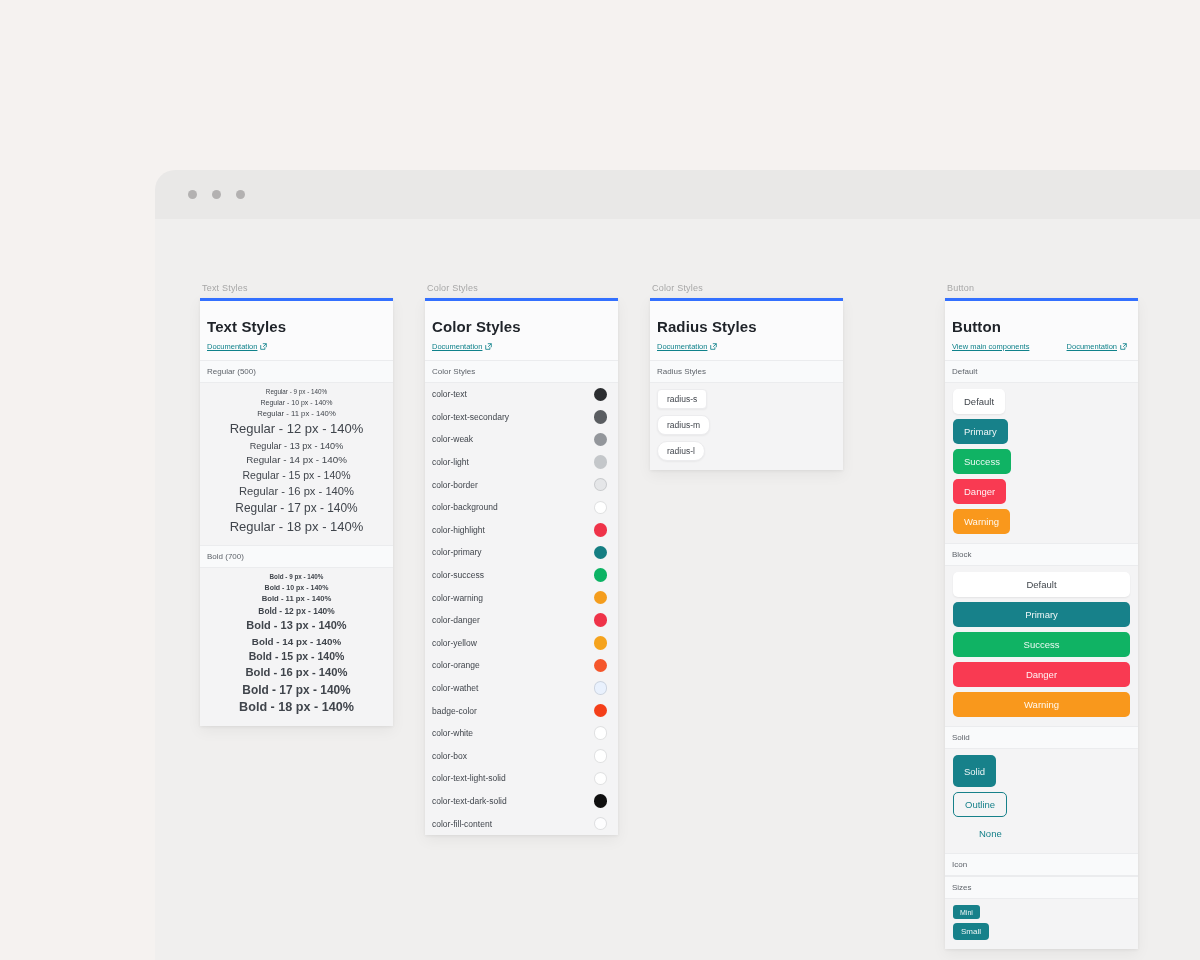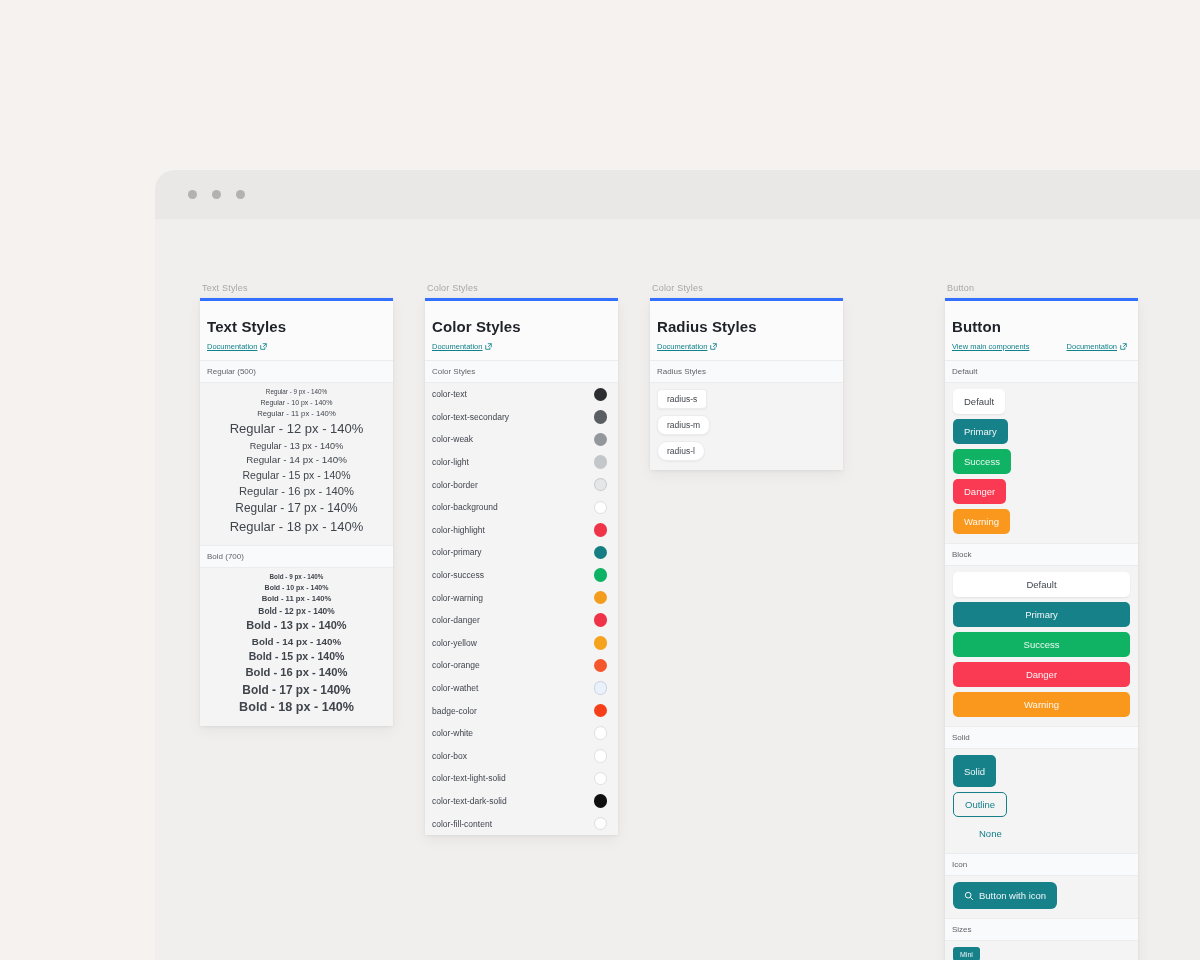--- a/index.html
+++ b/index.html
@@ -288,29 +288,20 @@
     </div>
 
     <div class="strip">Solid</div>
     <div class="btn-zone">
       <button class="btn btn-solid" style="background: rgb(23, 129, 138);">Solid</button>
       <button class="btn btn-outline">Outline</button>
       <button class="btn btn-none">None</button>
     </div>
 
     <div class="strip">Icon</div>
-    <div class="btn-zone">
-      <button class="btn btn-icon" style="background: rgb(23, 129, 138);">
-        <svg class="search-ico" viewBox="0 0 12 12">
-            <circle cx="5" cy="5" r="3.4" fill="none" stroke="rgba(255,255,255,.93)" stroke-width="1.2"></circle>
-            <path d="M7.6 7.6 10.6 10.6" stroke="rgba(255,255,255,.93)" stroke-width="1.2"></path>
-          </svg>
-        <span>Button with icon</span>
-      </button>
-    </div>
 
     <div class="strip">Sizes</div>
     <div class="btn-zone" style="gap:4px;">
       <button class="btn btn-mini" style="background: rgb(23, 129, 138);">Mini</button>
       <button class="btn btn-small" style="background: rgb(23, 129, 138);">Small</button>
 
     </div>
   </div>
 </section>
 

